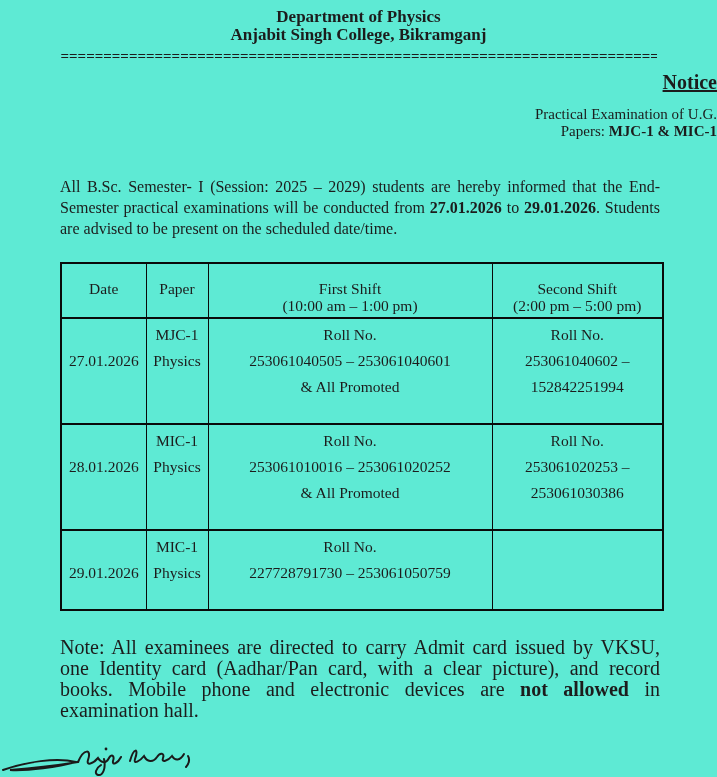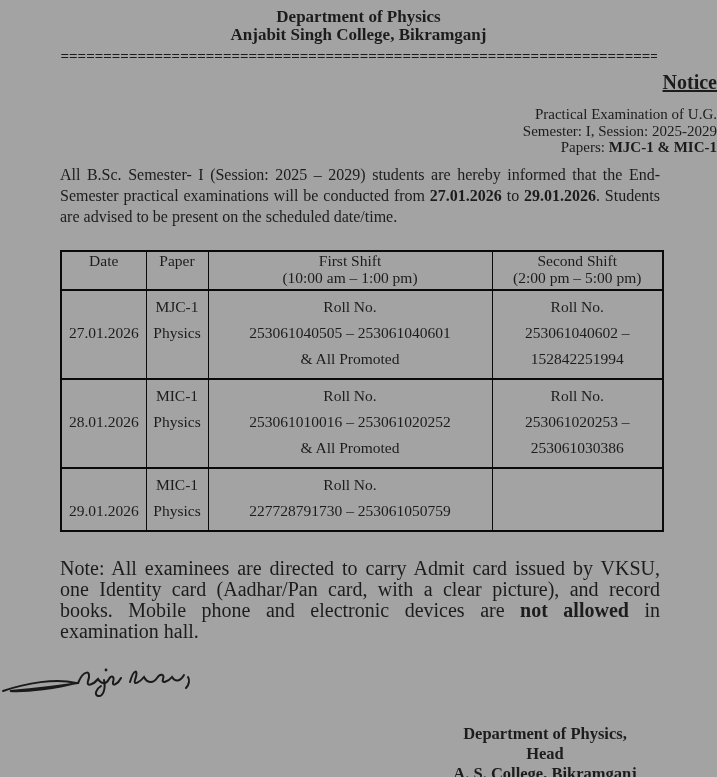--- a/index.html
+++ b/index.html
@@ -2,55 +2,55 @@
 <html><head>
 <meta charset="utf-8">
 <style>
   * { margin:0; padding:0; box-sizing:border-box; }
   html, body { width:717px; }
   body {
     background:#ffffff;
     font-family:"Liberation Serif","DejaVu Serif",serif;
     color:#1c1c1c;
   }
-  .page { position:relative; width:717px; height:777px; overflow:hidden; background:#a3a3a3; }
+  .page { position:relative; width:717px; height:777px; overflow:hidden; background:#5eead4; }
 
   .title-block { padding-top:8px; text-align:center; font-size:17px; font-weight:bold; line-height:18px; }
 
   .divider {
     margin:6px auto 0 auto; width:596px; height:15px;
     overflow:hidden; white-space:nowrap;
     font-weight:bold; font-size:15px; line-height:13px;
   }
 
   .notice-title {
     margin-top:5px; text-align:right;
     font-size:20px; font-weight:bold; text-decoration:underline; line-height:25px;
   }
 
   .subheader { margin-top:11px; text-align:right; font-size:15px; line-height:16.5px; }
 
   .intro {
-    margin:8px 57px 0 60px;
+    margin:37px 57px 0 60px;
     font-size:16px; line-height:21px; text-align:justify;
   }
 
   table.schedule {
     margin:23px 0 0 60px; width:602px;
     border-collapse:collapse; table-layout:fixed;
     border:2.5px solid #0a0a0a;
   }
   table.schedule tr { border-top:2.5px solid #0a0a0a; border-bottom:2.5px solid #0a0a0a; }
   table.schedule th, table.schedule td {
     border-left:1.6px solid #0a0a0a; border-right:1.6px solid #0a0a0a;
     font-weight:normal; text-align:center; vertical-align:top;
     font-size:15.5px;
   }
-  table.schedule th { padding:0 2px 3px 2px; line-height:17px; }
-  table.schedule td { padding:3px 2px 6px 2px; }
+  table.schedule th { padding:16px 2px 3px 2px; line-height:17px; }
+  table.schedule td { padding:3px 2px 23px 2px; }
   td .ln { height:26px; line-height:26px; white-space:nowrap; }
 
   .note {
     margin:26px 57px 0 60px;
     font-size:20px; line-height:21px; text-align:justify;
   }
 
   .sig-script { margin:16px 70px 0 auto; width:192px; height:50px; }
 
   .sig-block {
@@ -68,21 +68,20 @@
     <div>Department of Physics</div>
     <div>Anjabit Singh College, Bikramganj</div>
   </div>
 
   <div class="divider">================================================================================</div>
 
   <div class="notice-title">Notice</div>
 
   <div class="subheader">
     <div>Practical Examination of U.G.</div>
-    <div>Semester: I, Session: 2025-2029</div>
     <div><span>Papers: </span><span class="bold">MJC-1 &amp; MIC-1</span></div>
   </div>
 
   <p class="intro"><span>All B.Sc. Semester- I (Session: 2025 – 2029) students are hereby informed that the End-Semester practical examinations will be conducted from </span><span class="bold">27.01.2026</span><span> to </span><span class="bold">29.01.2026</span><span>. Students are advised to be present on the scheduled date/time.</span></p>
 
   <table class="schedule">
     <colgroup>
       <col style="width:85px">
         <col style="width:62px">
         <col style="width:284px">

